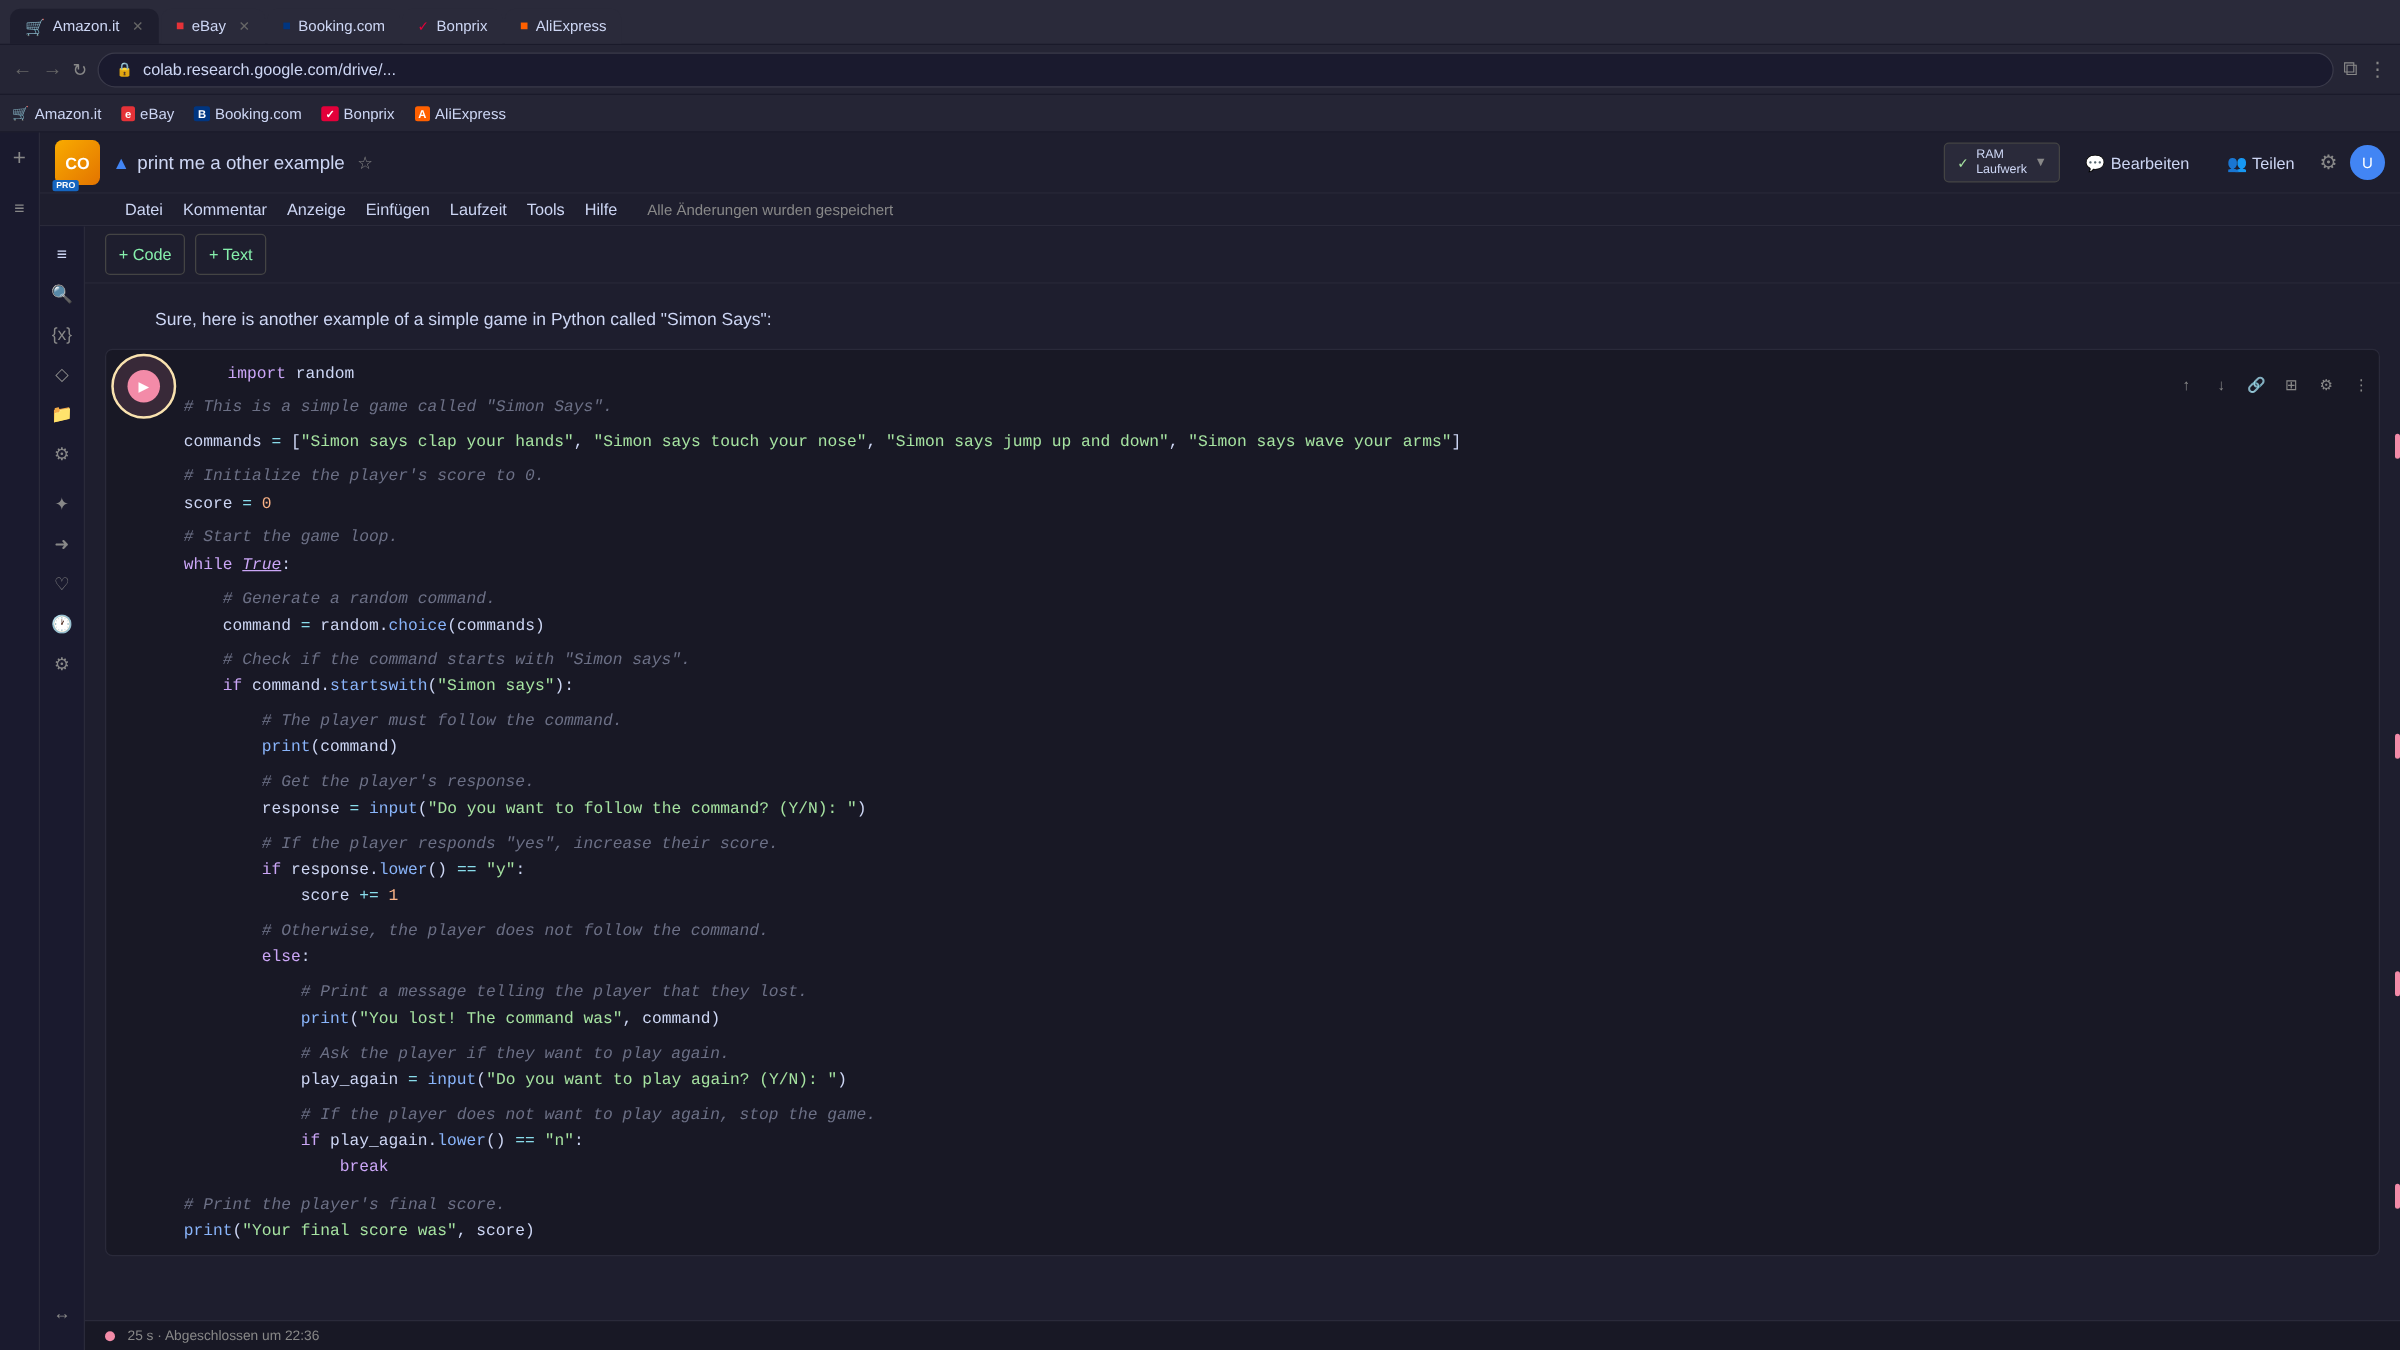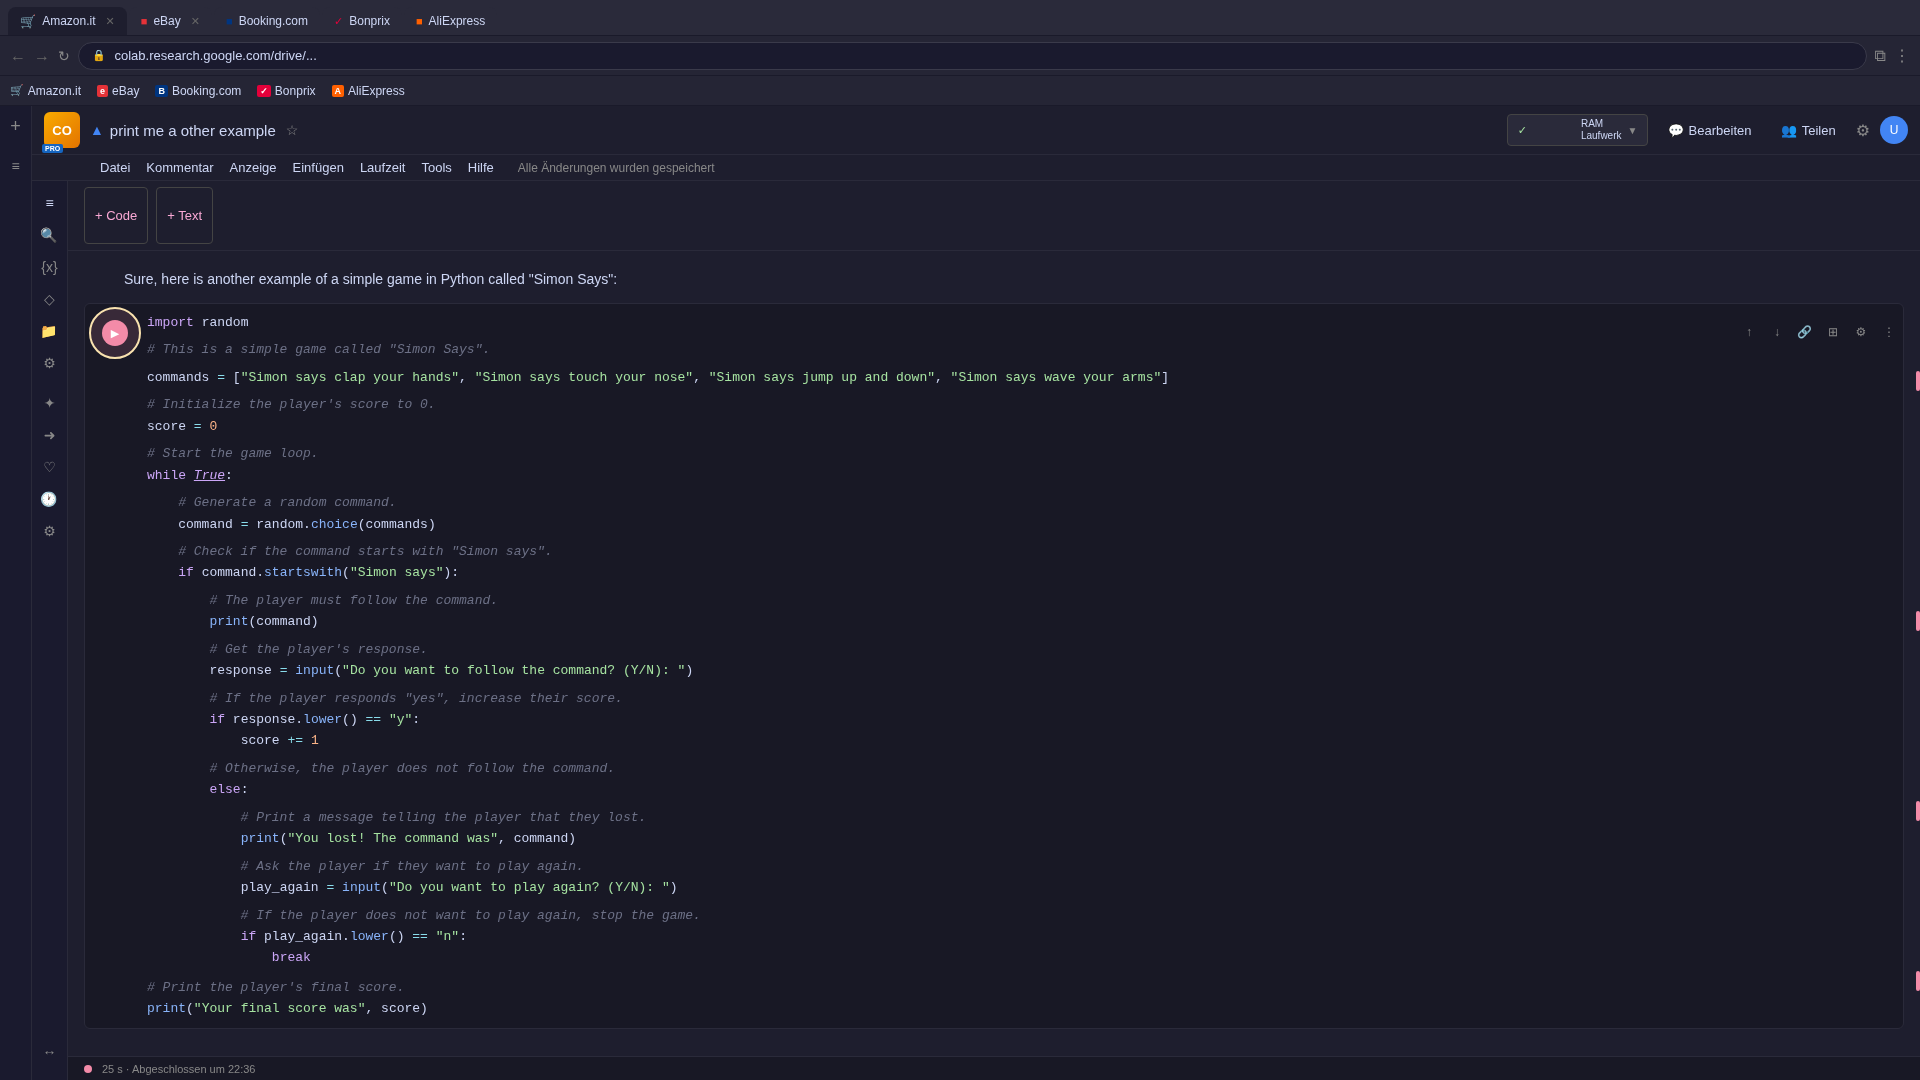--- a/index.html
+++ b/index.html
@@ -34,25 +34,25 @@
       padding: 3px 8px;
       font-size: 13px;
       color: #cdd6f4;
       cursor: pointer;
       border-radius: 4px;
     }
     .add-btn {
       display: flex;
       align-items: center;
       gap: 4px;
-      padding: 20px 10px;
+      padding: 8px 10px;
       border: 1px solid #444;
       border-radius: 4px;
       background: transparent;
-      color: #f9a8d4;
+      color: #86efac;
       font-size: 13px;
       cursor: pointer;
     }
 
     
     .kw { color: #cba6f7; }
     .fn { color: #89b4fa; }
     .str { color: #a6e3a1; }
     .cm { color: #6c7086; font-style: italic; }
     .num { color: #fab387; }
@@ -167,21 +167,21 @@
 
       <div style="display:flex;align-items:center;gap:6px;">
         <span style="color:#4285f4;font-size:14px;">▲</span>
         <span style="font-size:15px;color:#cdd6f4;">print me a other example</span>
       </div>
       <span style="color:#888;font-size:14px;cursor:pointer;">☆</span>
 
       <div style="margin-left:auto;display:flex;align-items:center;gap:10px;">
         <div style="background:#2a2a3a;border:1px solid #444;border-radius:4px;padding:3px 10px;font-size:11px;color:#cdd6f4;display:flex;align-items:center;gap:6px;cursor:pointer;">
           <span style="color:#a6e3a1;">✓</span>
-          <span style="font-size:10px;line-height:1.2;margin-left:48px;">RAM<br>Laufwerk</span>
+          <span style="font-size:10px;line-height:1.2;">RAM<br>Laufwerk</span>
           <span style="color:#888;font-size:10px;">▼</span>
         </div>
         <div style="display:flex;align-items:center;gap:4px;padding:4px 10px;font-size:13px;color:#cdd6f4;cursor:pointer;">
           <span>💬</span>
           <span>Bearbeiten</span>
         </div>
         <div style="display:flex;align-items:center;gap:4px;padding:4px 10px;font-size:13px;color:#cdd6f4;cursor:pointer;">
           <span>👥</span>
           <span>Teilen</span>
         </div>
@@ -241,21 +241,21 @@
           </div>
 
           <div style="background:#181825;border-radius:6px;margin-bottom:4px;position:relative;border:1px solid #2a2a3a;">
 
             <div style="position:absolute;left:4px;top:3px;width:52px;height:52px;background:rgba(243,139,168,0.15);border-radius:50%;border:2px solid #f9e2af;display:flex;align-items:center;justify-content:center;z-index:10;cursor:pointer;">
               <div style="width:26px;height:26px;background:#f38ba8;border-radius:50%;display:flex;align-items:center;justify-content:center;color:white;font-size:11px;cursor:pointer;">▶</div>
             </div>
 
             <div style="margin-left:50px;padding:8px 12px;font-family:'Courier New',monospace;font-size:13px;line-height:1.65;cursor:text;">
 
-              <div style="display:flex;">
+              <div style="display:flex;margin-left:35px;">
                 <span class="kw">import</span>&nbsp;<span class="va">random</span>
               </div>
               <div style="height:6px;"></div>
 
               <div class="cm"># This is a simple game called "Simon Says".</div>
               <div style="height:6px;"></div>
 
 
               <div>
                 <span class="va">commands</span> <span class="op">=</span> [<span class="str">"Simon says clap your hands"</span>, <span class="str">"Simon says touch your nose"</span>, <span class="str">"Simon says jump up and down"</span>, <span class="str">"Simon says wave your arms"</span>]

